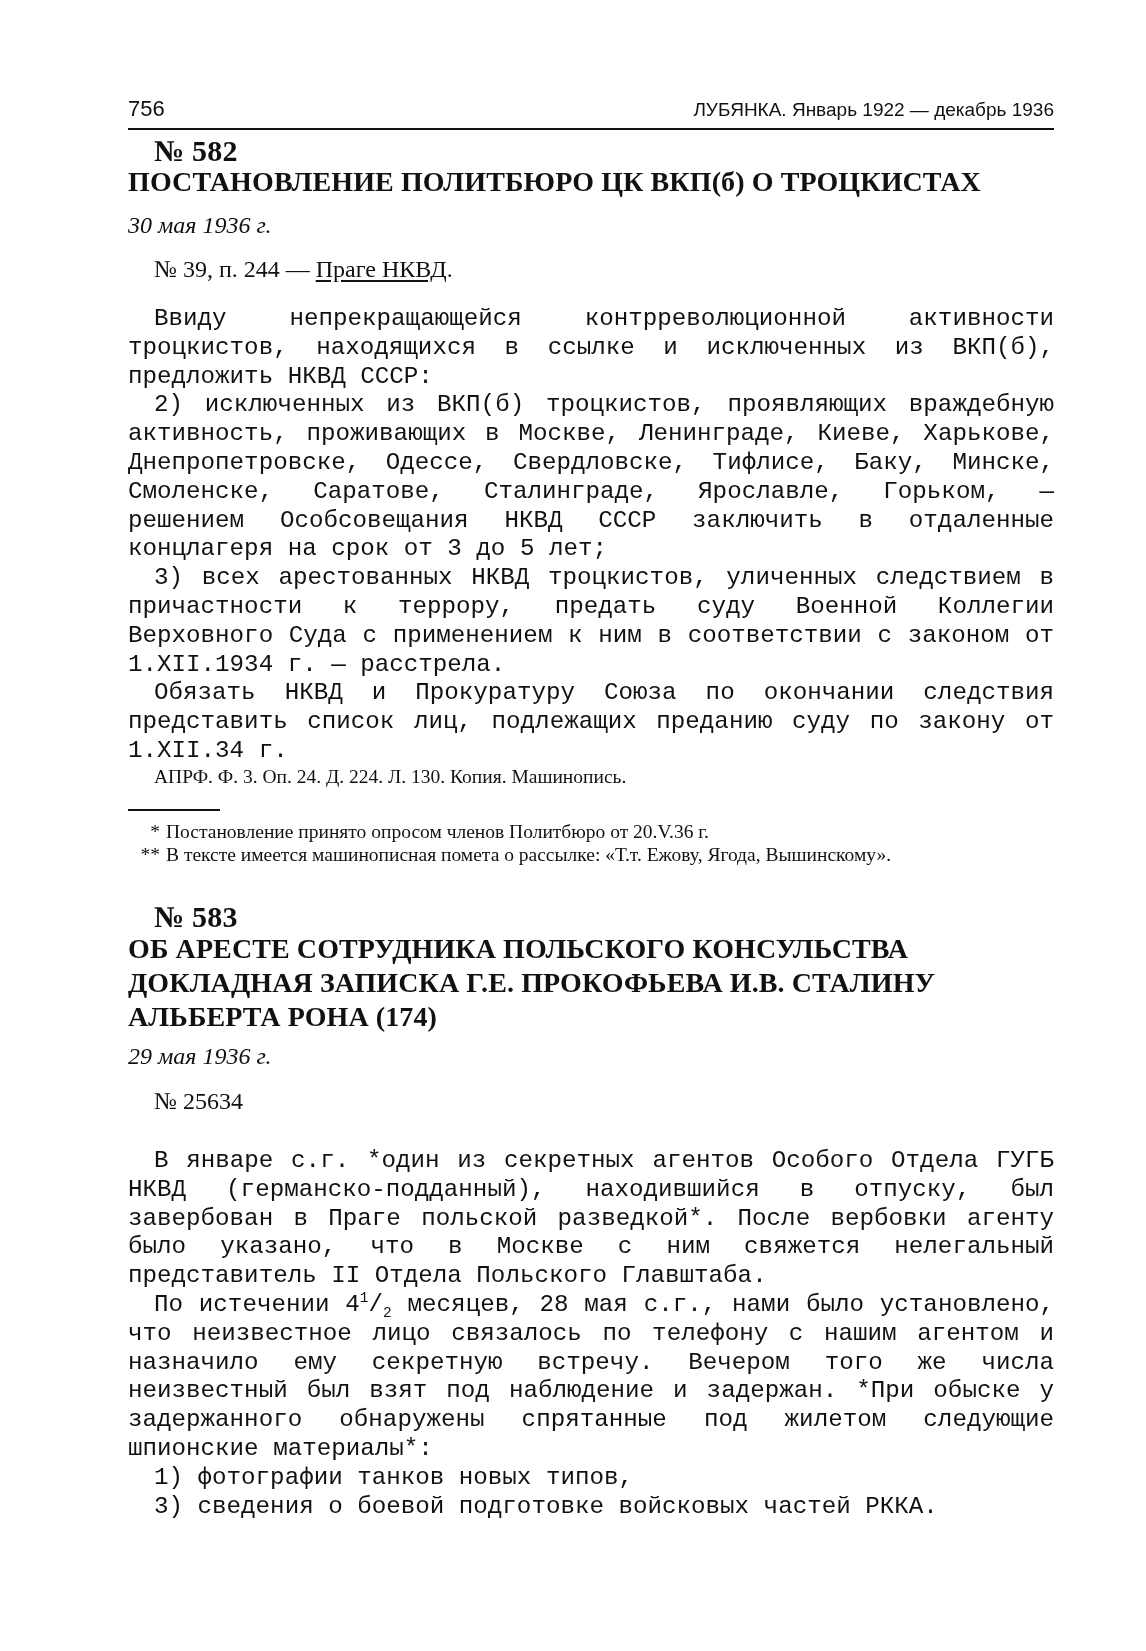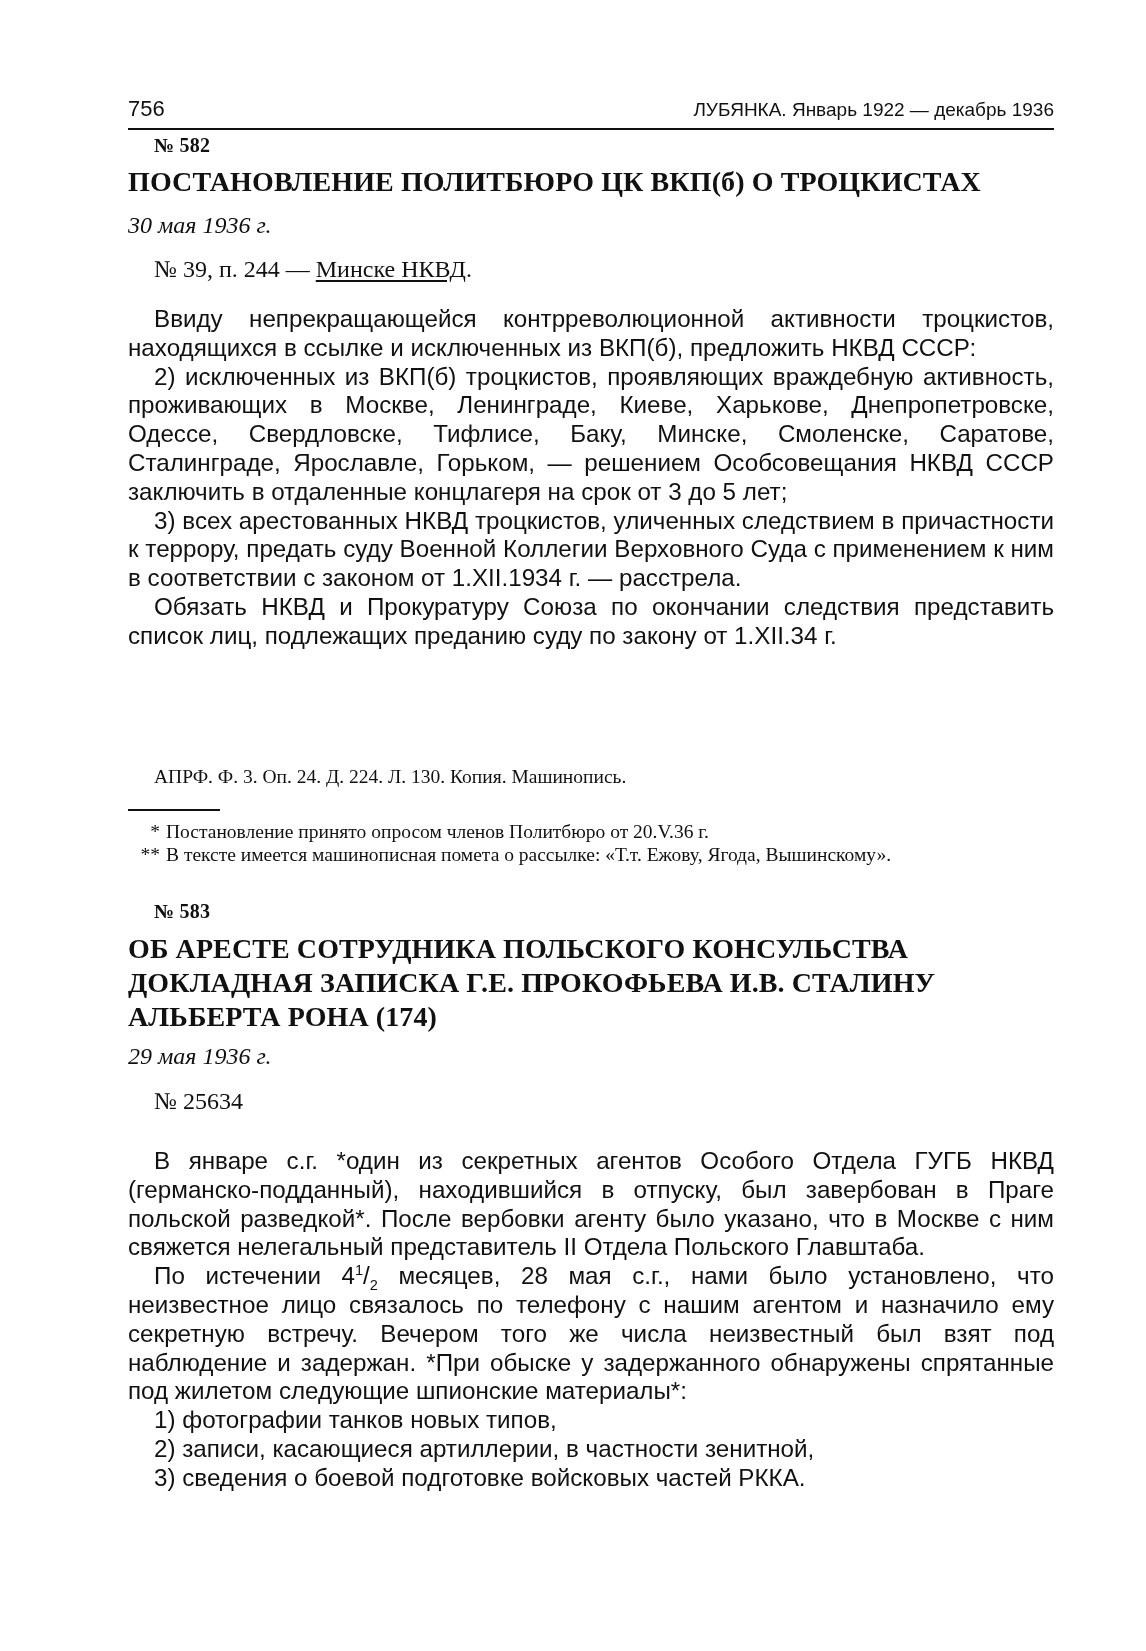--- a/index.html
+++ b/index.html
@@ -5,29 +5,29 @@
   html, body { margin: 0; padding: 0; background: #ffffff; }
   body { width: 1146px; height: 1651px; position: relative; overflow: hidden; color: #111; }
   .page { position: absolute; left: 16px; top: 0; width: 1146px; height: 1508px; }
   .running-head {
     position: absolute; left: 112px; top: 96px; width: 926px;
     display: flex; justify-content: space-between; align-items: baseline;
     font-family: "Liberation Sans", sans-serif; font-size: 19px; color: #111;
   }
   .running-head .pno { font-size: 22px; }
   .head-rule { position: absolute; left: 112px; top: 128px; width: 926px; height: 2px; background: #111; }
-  .docnum { position: absolute; left: 138px; font-family: "Liberation Serif", serif; font-weight: bold; font-size: 20px; letter-spacing: 0.2px; }
+  .docnum { position: absolute; left: 138px; font-family: "Liberation Serif", serif; font-weight: bold; font-size: 30px; letter-spacing: 0.2px; }
   .doctitle { position: absolute; left: 112px; font-family: "Liberation Serif", serif; font-weight: bold; font-size: 28px; line-height: 34px; letter-spacing: 0.1px; }
   .docdate { position: absolute; left: 112px; font-family: "Liberation Serif", serif; font-style: italic; font-size: 24px; }
   .meta { position: absolute; left: 138px; font-family: "Liberation Serif", serif; font-size: 24px; }
   .meta u { text-decoration: underline; text-underline-offset: 3px; }
 
   .body-text {
     position: absolute; left: 112px; width: 926px;
-    font-family: Liberation Sans, sans-serif; font-size: 24.2px; line-height: 28.8px;
+    font-family: Liberation Mono, monospace; font-size: 24.2px; line-height: 28.8px;
     text-align: justify;
   }
   .body-text p { margin: 0; text-indent: 26px; }
   .body-text p.list-item { text-indent: 0; padding-left: 26px; }
   .source { position: absolute; left: 138px; font-family: "Liberation Serif", serif; font-size: 19.5px; }
   .fn-rule { position: absolute; left: 112px; width: 92px; height: 2px; background: #111; }
   .footnotes { position: absolute; left: 112px; width: 926px; font-family: "Liberation Serif", serif; font-size: 19.5px; line-height: 23px; }
   .footnotes .fn { white-space: nowrap; }
   .footnotes .mark { display: inline-block; width: 32px; text-align: right; margin-right: 6px; }
   sup, sub { font-size: 60%; line-height: 0; }
@@ -41,21 +41,21 @@
     <span class="pno">756</span>
     <span>ЛУБЯНКА. Январь 1922 — декабрь 1936</span>
   </div>
   <div class="head-rule"></div>
 
   <div class="docnum" style="top:134px;">№ 582</div>
   <div class="doctitle" style="top:165px;">
     <div>ПОСТАНОВЛЕНИЕ ПОЛИТБЮРО ЦК ВКП(б) О ТРОЦКИСТАХ</div>
   </div>
   <div class="docdate" style="top:212px;">30 мая 1936 г.</div>
-  <div class="meta" style="top:256px;"><span>№ 39, п. 244 — </span><u>Минске НКВД</u><span>.</span></div>
+  <div class="meta" style="top:256px;"><span>№ 39, п. 244 — </span><u>Праге НКВД</u><span>.</span></div>
 
   <div class="body-text" style="top:305px;">
     <p>Ввиду непрекращающейся контрреволюционной активности троцкистов, находящихся в ссылке и исключенных из ВКП(б), предложить НКВД СССР:</p>
     <p>2) исключенных из ВКП(б) троцкистов, проявляющих враждебную активность, проживающих в Москве, Ленинграде, Киеве, Харькове, Днепропетровске, Одессе, Свердловске, Тифлисе, Баку, Минске, Смоленске, Саратове, Сталинграде, Ярославле, Горьком, — решением Особсовещания НКВД СССР заключить в отдаленные концлагеря на срок от 3 до 5 лет;</p>
     <p>3) всех арестованных НКВД троцкистов, уличенных следствием в причастности к террору, предать суду Военной Коллегии Верховного Суда с применением к ним в соответствии с законом от 1.XII.1934 г. — расстрела.</p>
     <p>Обязать НКВД и Прокуратуру Союза по окончании следствия представить список лиц, подлежащих преданию суду по закону от 1.XII.34 г.</p>
   </div>
 
   <div class="source" style="top:766px;">АПРФ. Ф. 3. Оп. 24. Д. 224. Л. 130. Копия. Машинопись.</div>
 
@@ -71,17 +71,16 @@
     <div>ДОКЛАДНАЯ ЗАПИСКА Г.Е. ПРОКОФЬЕВА И.В. СТАЛИНУ</div>
     <div>АЛЬБЕРТА РОНА (174)</div>
   </div>
   <div class="docdate" style="top:1043px;text-align:right;">29 мая 1936 г.</div>
   <div class="meta" style="top:1088px;">№ 25634</div>
 
   <div class="body-text" style="top:1147px;">
     <p>В январе с.г. *один из секретных агентов Особого Отдела ГУГБ НКВД (германско-подданный), находившийся в отпуску, был завербован в Праге польской разведкой*. После вербовки агенту было указано, что в Москве с ним свяжется нелегальный представитель II Отдела Польского Главштаба.</p>
     <p><span>По истечении 4</span><sup>1</sup>/<sub>2</sub><span> месяцев, 28 мая с.г., нами было установлено, что неизвестное лицо связалось по телефону с нашим агентом и назначило ему секретную встречу. Вечером того же числа неизвестный был взят под наблюдение и задержан. *При обыске у задержанного обнаружены спрятанные под жилетом следующие шпионские материалы*:</span></p>
     <p class="list-item">1) фотографии танков новых типов,</p>
-    <p class="list-item">2) записи, касающиеся артиллерии, в частности зенитной,</p>
     <p class="list-item">3) сведения о боевой подготовке войсковых частей РККА.</p>
   </div>
 
 </div>
 
 </body></html>

